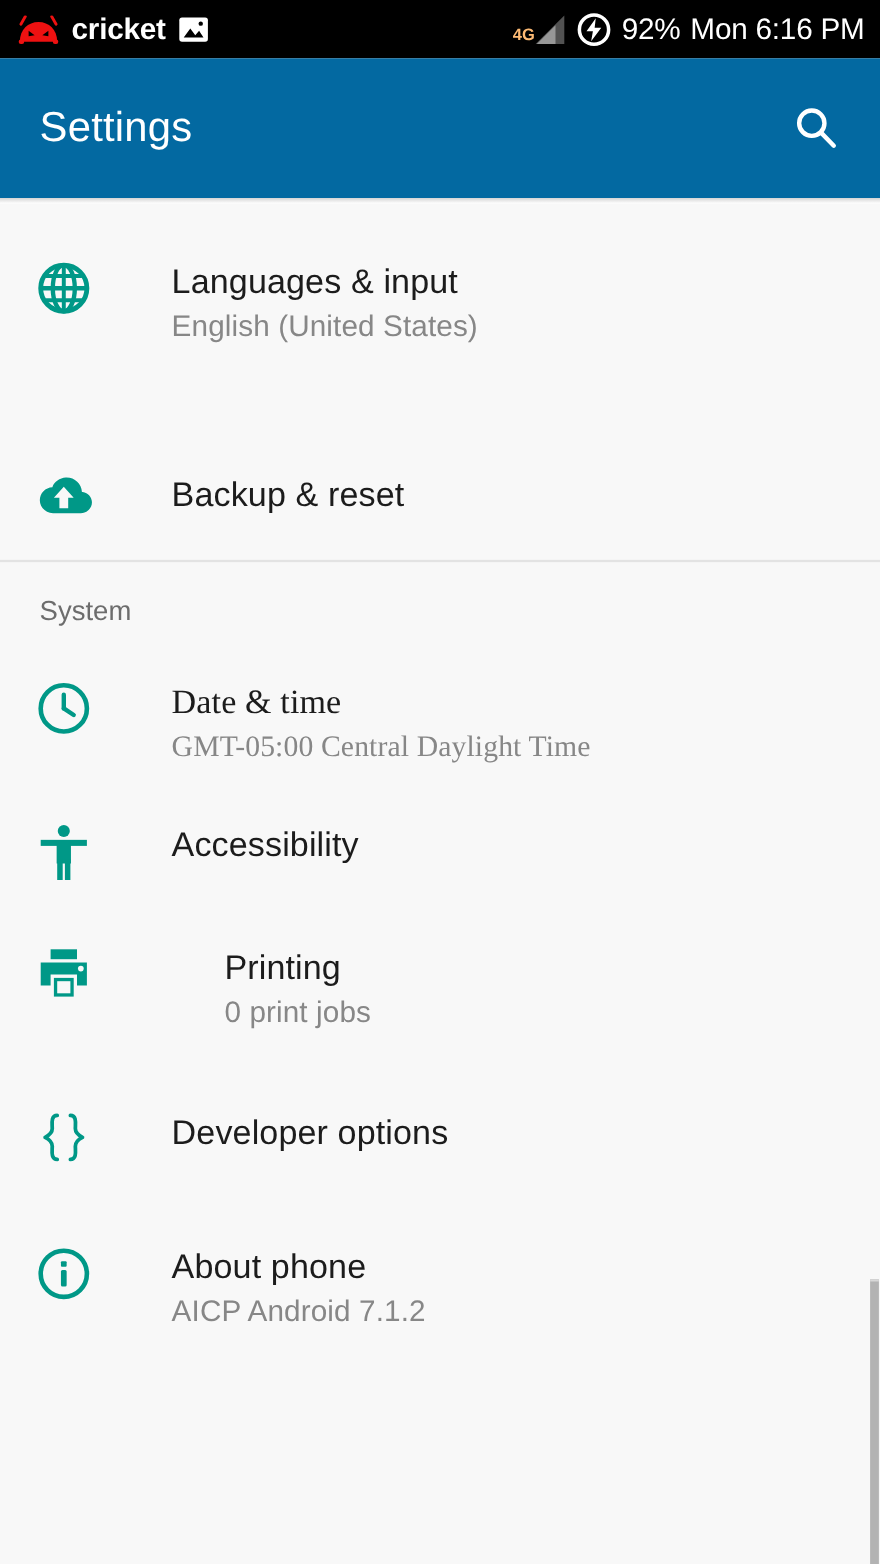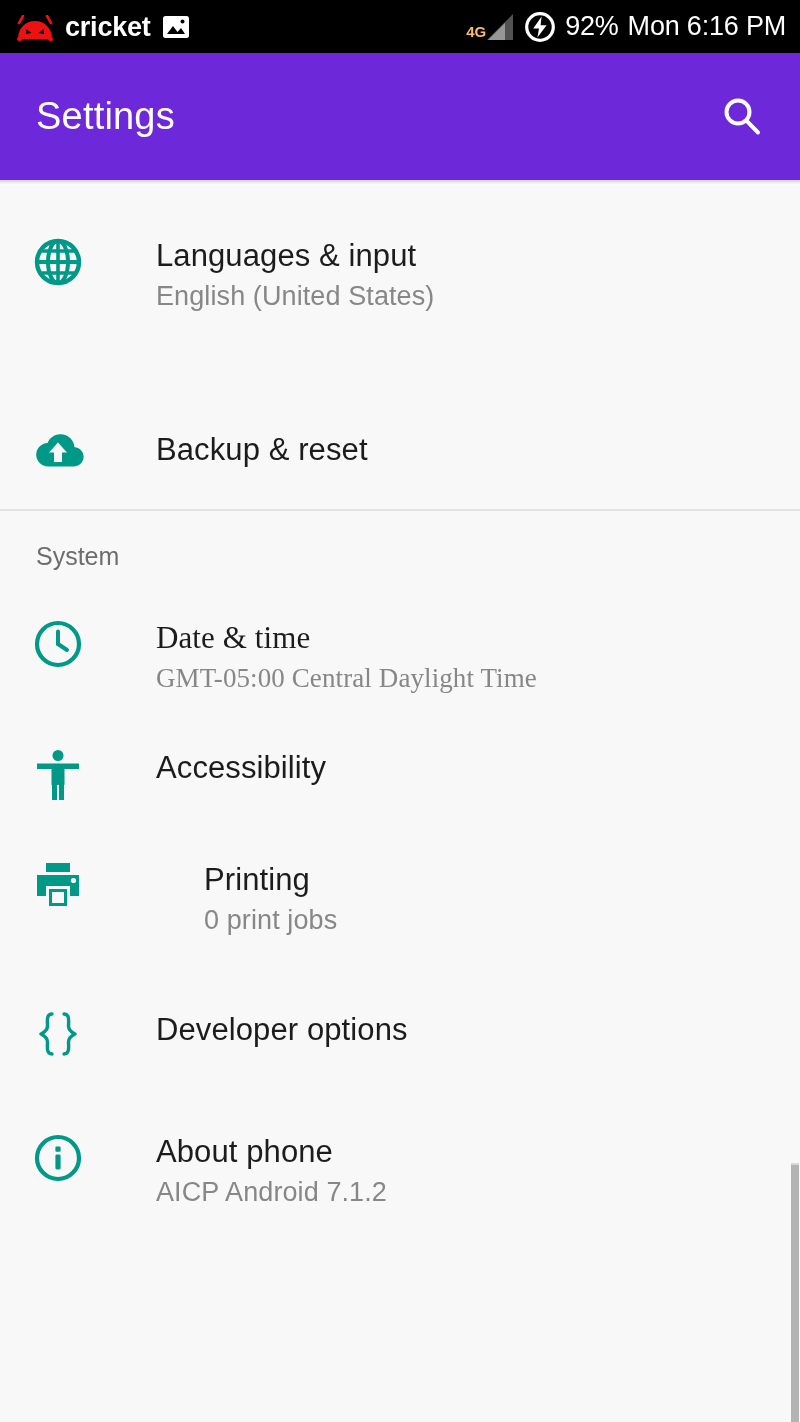--- a/index.html
+++ b/index.html
@@ -21,21 +21,21 @@
     background: #000000;
     display: flex;
     align-items: center;
     justify-content: space-between;
     padding: 0 14px 0 16px;
     box-sizing: border-box;
     color: #ffffff;
   }
   .status-left {
     display: flex;
-    align-items: flex-end;
+    align-items: center;
     gap: 11px;
   }
   .status-right {
     display: flex;
     align-items: center;
     gap: 9px;
   }
   .carrier-text {
     font-size: 27px;
     font-weight: bold;
@@ -65,21 +65,21 @@
     margin-top: 12px;
   }
   .signal-wrap {
     display: flex;
     align-items: flex-end;
   }
 
   
   .app-bar {
     height: 127px;
-    background: #6d28d9;
+    background: #0369a1;
     display: flex;
     align-items: center;
     justify-content: space-between;
     padding: 0 28px 0 36px;
     box-sizing: border-box;
     position: relative;
     gap: 46px;
   }
   .app-title {
     color: #ffffff;

